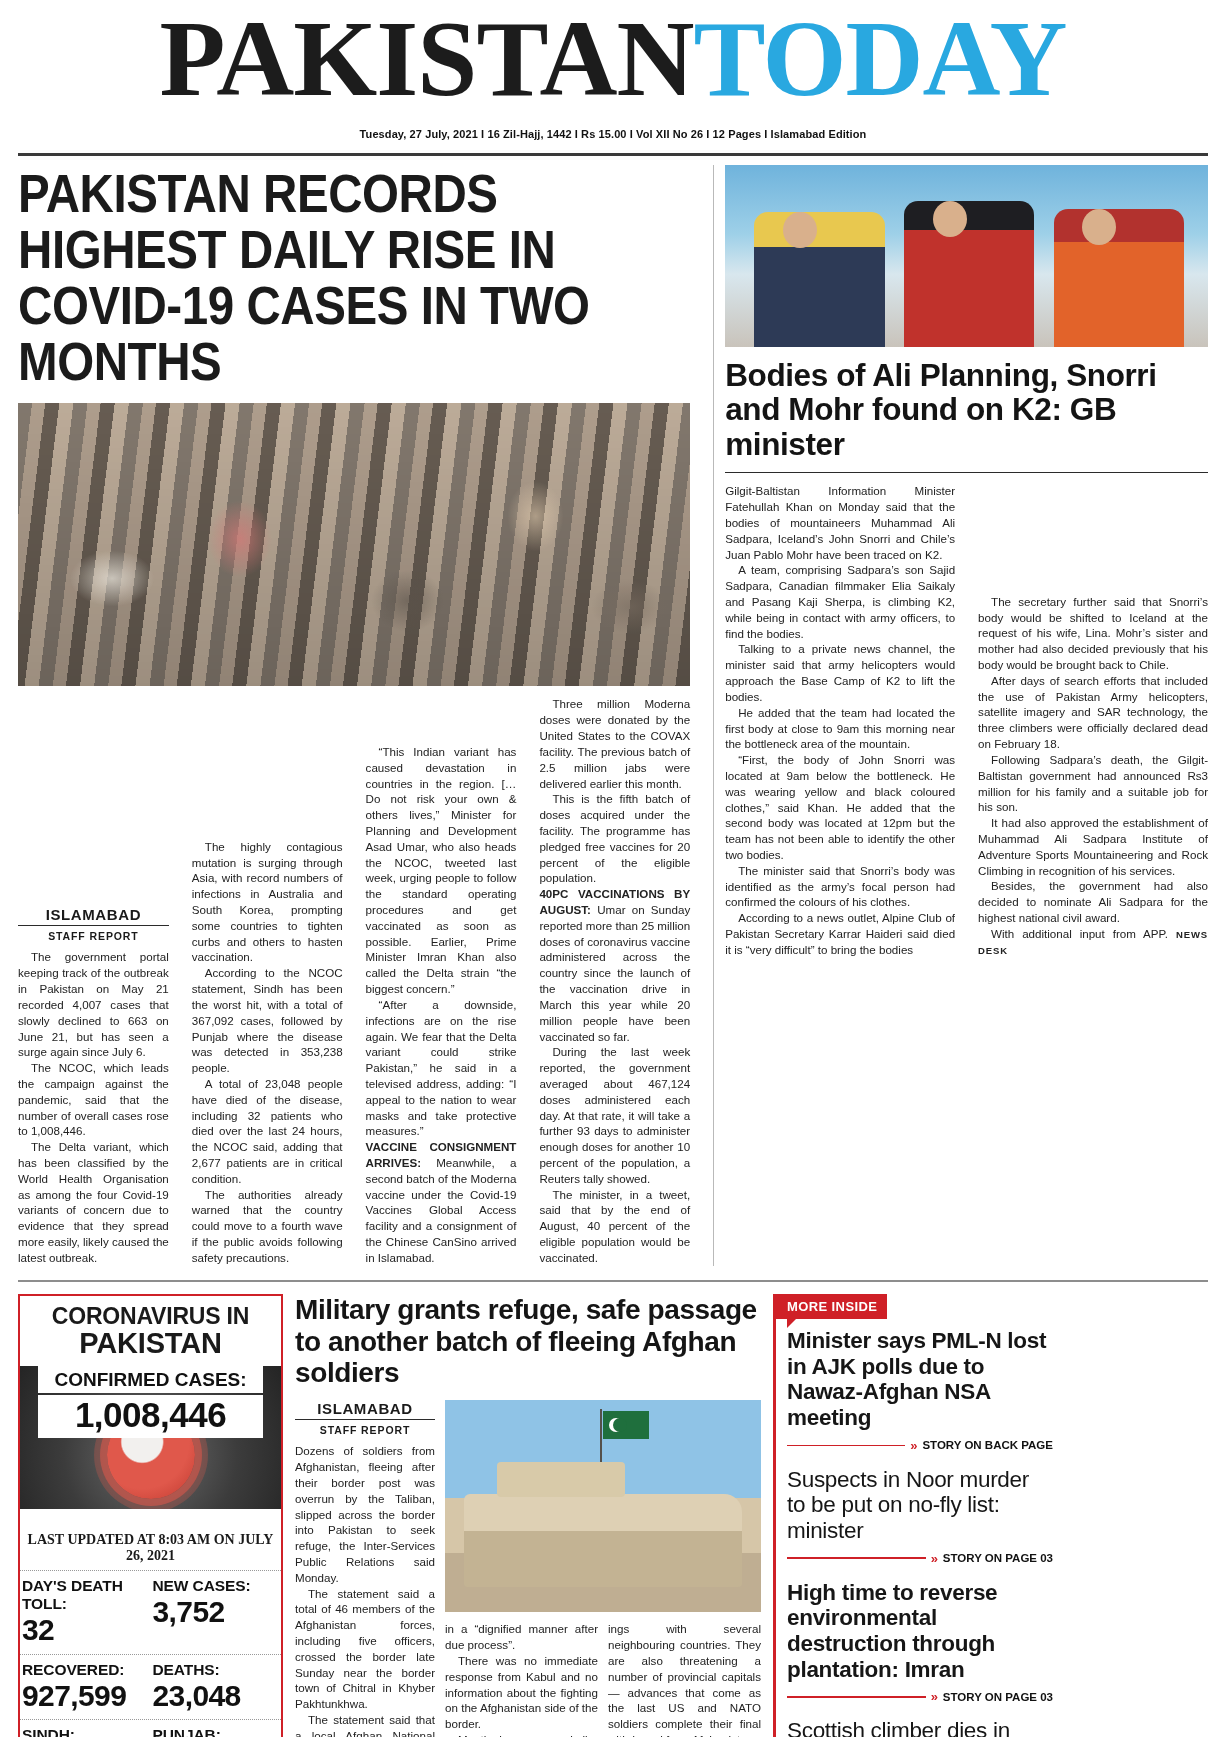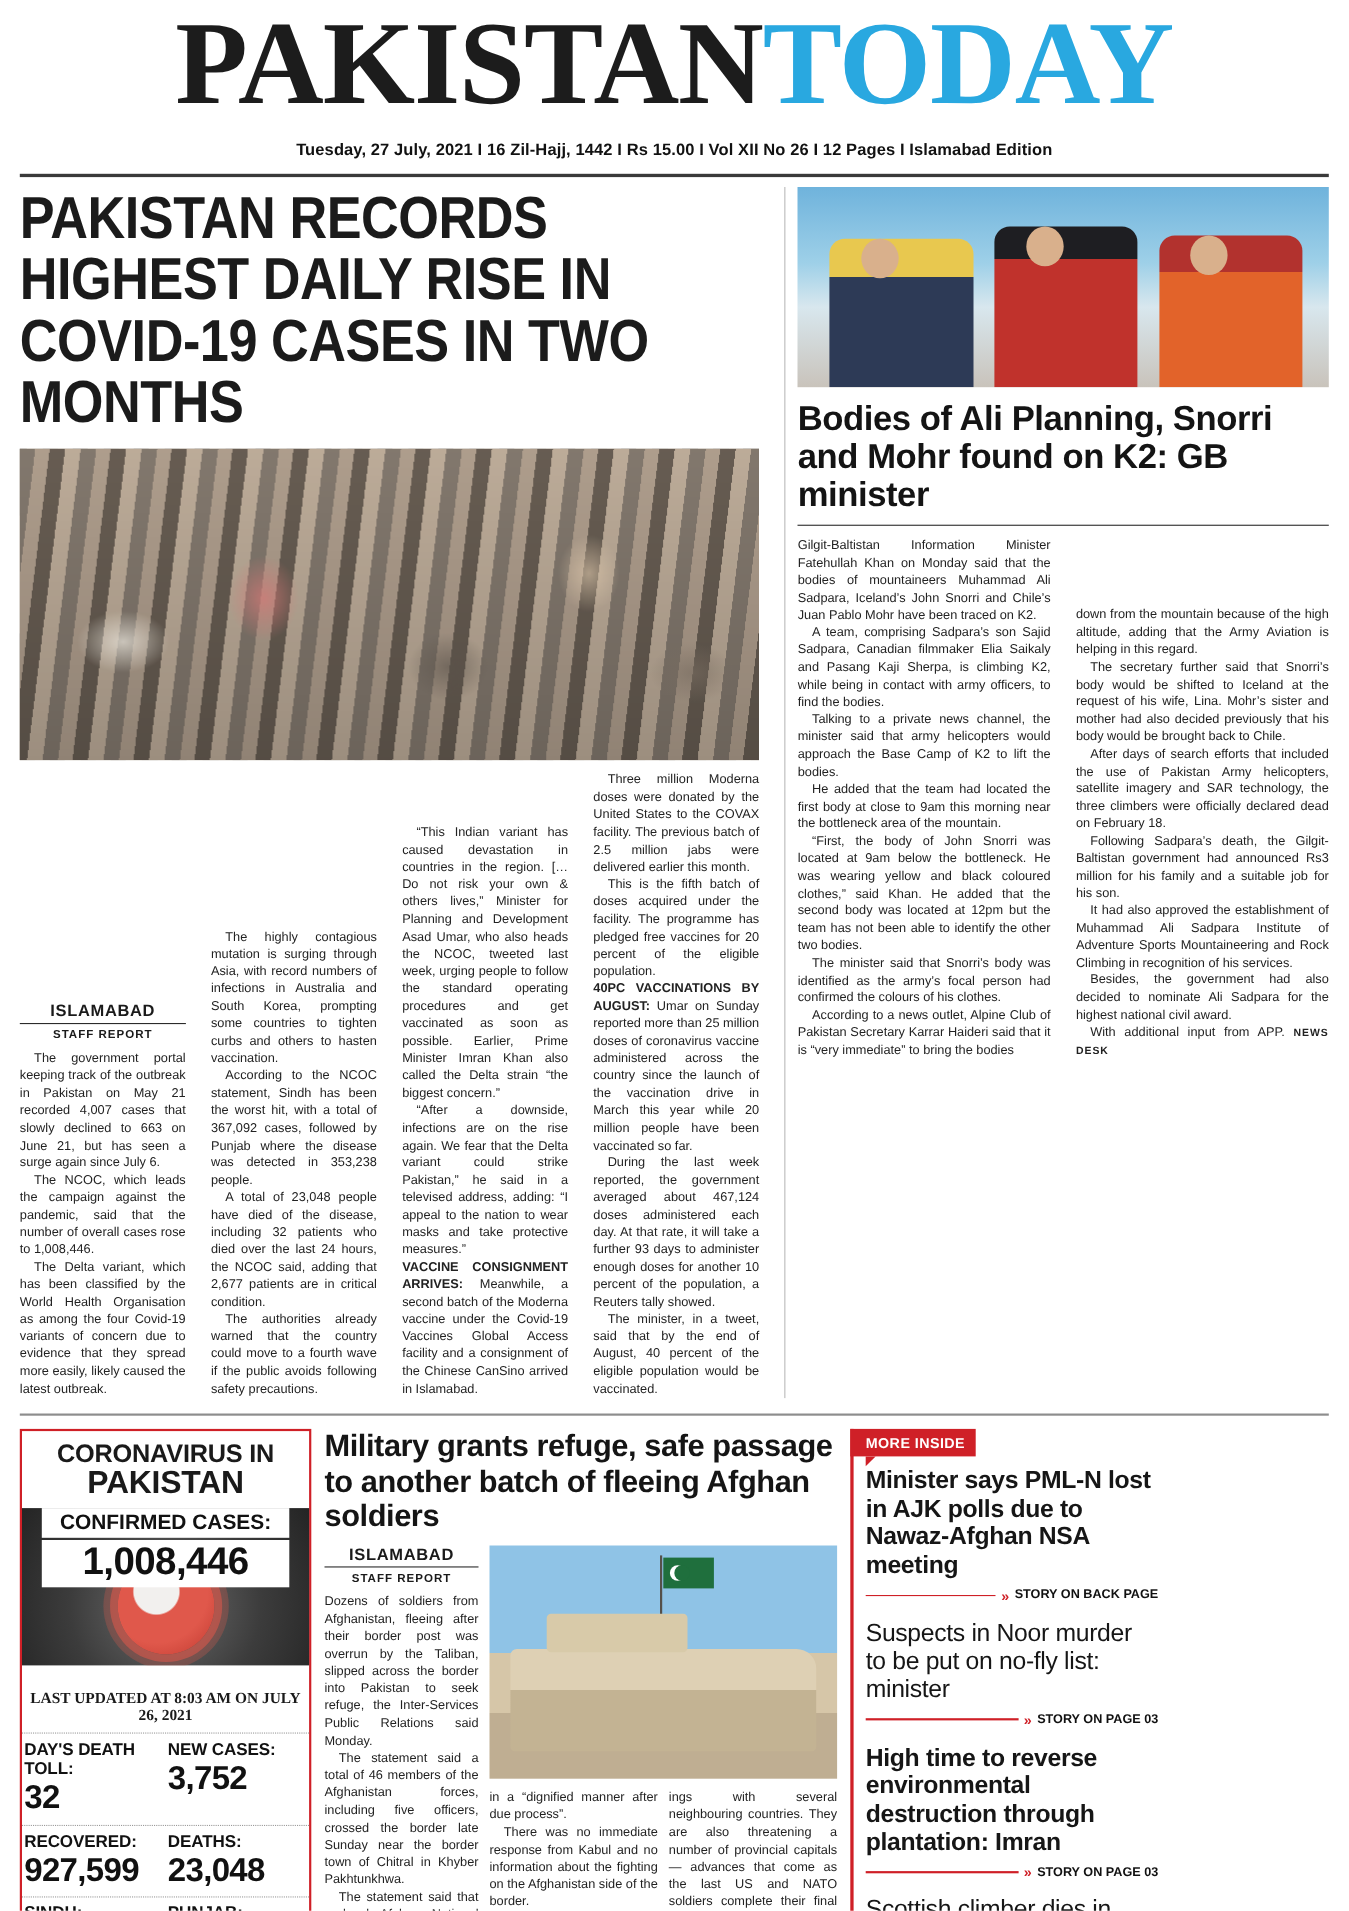--- a/index.html
+++ b/index.html
@@ -18,21 +18,21 @@
     font-family: "Liberation Serif", serif;
     font-weight: bold;
     font-size: 108px;
     line-height: 0.98;
     letter-spacing: -1px;
     white-space: nowrap;
   }
   .mh-pak { color: #1c1c1c; }
   .mh-today { color: #29a8e0; }
   .masthead-sub {
-    font-size: 15px;
+    font-size: 11px;
     font-weight: bold;
     letter-spacing: 0.1px;
     margin-top: 16px;
     color: #111;
   }
   .rule-thick { height: 3px; background: #3a3a3a; margin-top: 13px; }
 
   
   .top-section { display: flex; margin-top: 9px; }
   .left-main { width: 690px; padding-right: 12px; }
@@ -303,25 +303,24 @@
       <div class="k2-headline">Bodies of Ali Planning, Snorri and Mohr found on K2: GB minister</div>
       <div class="k2-rule"></div>
       <div class="cols">
         <div class="col">
           <p class="body nofirst">Gilgit-Baltistan Information Minister Fatehullah Khan on Monday said that the bodies of mountaineers Muhammad Ali Sadpara, Iceland’s John Snorri and Chile’s Juan Pablo Mohr have been traced on K2.</p>
           <p class="body">A team, comprising Sadpara’s son Sajid Sadpara, Canadian filmmaker Elia Saikaly and Pasang Kaji Sherpa, is climbing K2, while being in contact with army officers, to find the bodies.</p>
           <p class="body">Talking to a private news channel, the minister said that army helicopters would approach the Base Camp of K2 to lift the bodies.</p>
           <p class="body">He added that the team had located the first body at close to 9am this morning near the bottleneck area of the mountain.</p>
           <p class="body">“First, the body of John Snorri was located at 9am below the bottleneck. He was wearing yellow and black coloured clothes,” said Khan. He added that the second body was located at 12pm but the team has not been able to identify the other two bodies.</p>
           <p class="body">The minister said that Snorri’s body was identified as the army’s focal person had confirmed the colours of his clothes.</p>
-          <p class="body">According to a news outlet, Alpine Club of Pakistan Secretary Karrar Haideri said that it is “very immediate” to bring the bodies</p>
+          <p class="body">According to a news outlet, Alpine Club of Pakistan Secretary Karrar Haideri said died it is “very difficult” to bring the bodies</p>
         </div>
         <div class="col-sep"></div>
         <div class="col">
-          <p class="body nofirst">down from the mountain because of the high altitude, adding that the Army Aviation is helping in this regard.</p>
           <p class="body">The secretary further said that Snorri’s body would be shifted to Iceland at the request of his wife, Lina. Mohr’s sister and mother had also decided previously that his body would be brought back to Chile.</p>
           <p class="body">After days of search efforts that included the use of Pakistan Army helicopters, satellite imagery and SAR technology, the three climbers were officially declared dead on February 18.</p>
           <p class="body">Following Sadpara’s death, the Gilgit-Baltistan government had announced Rs3 million for his family and a suitable job for his son.</p>
           <p class="body">It had also approved the establishment of Muhammad Ali Sadpara Institute of Adventure Sports Mountaineering and Rock Climbing in recognition of his services.</p>
           <p class="body">Besides, the government had also decided to nominate Ali Sadpara for the highest national civil award.</p>
           <p class="body"><span>With additional input from APP.</span> <span class="byline" style="display:inline;font-size:9.5px">NEWS DESK</span></p>
         </div>
       </div>
     </div>
   </div>

